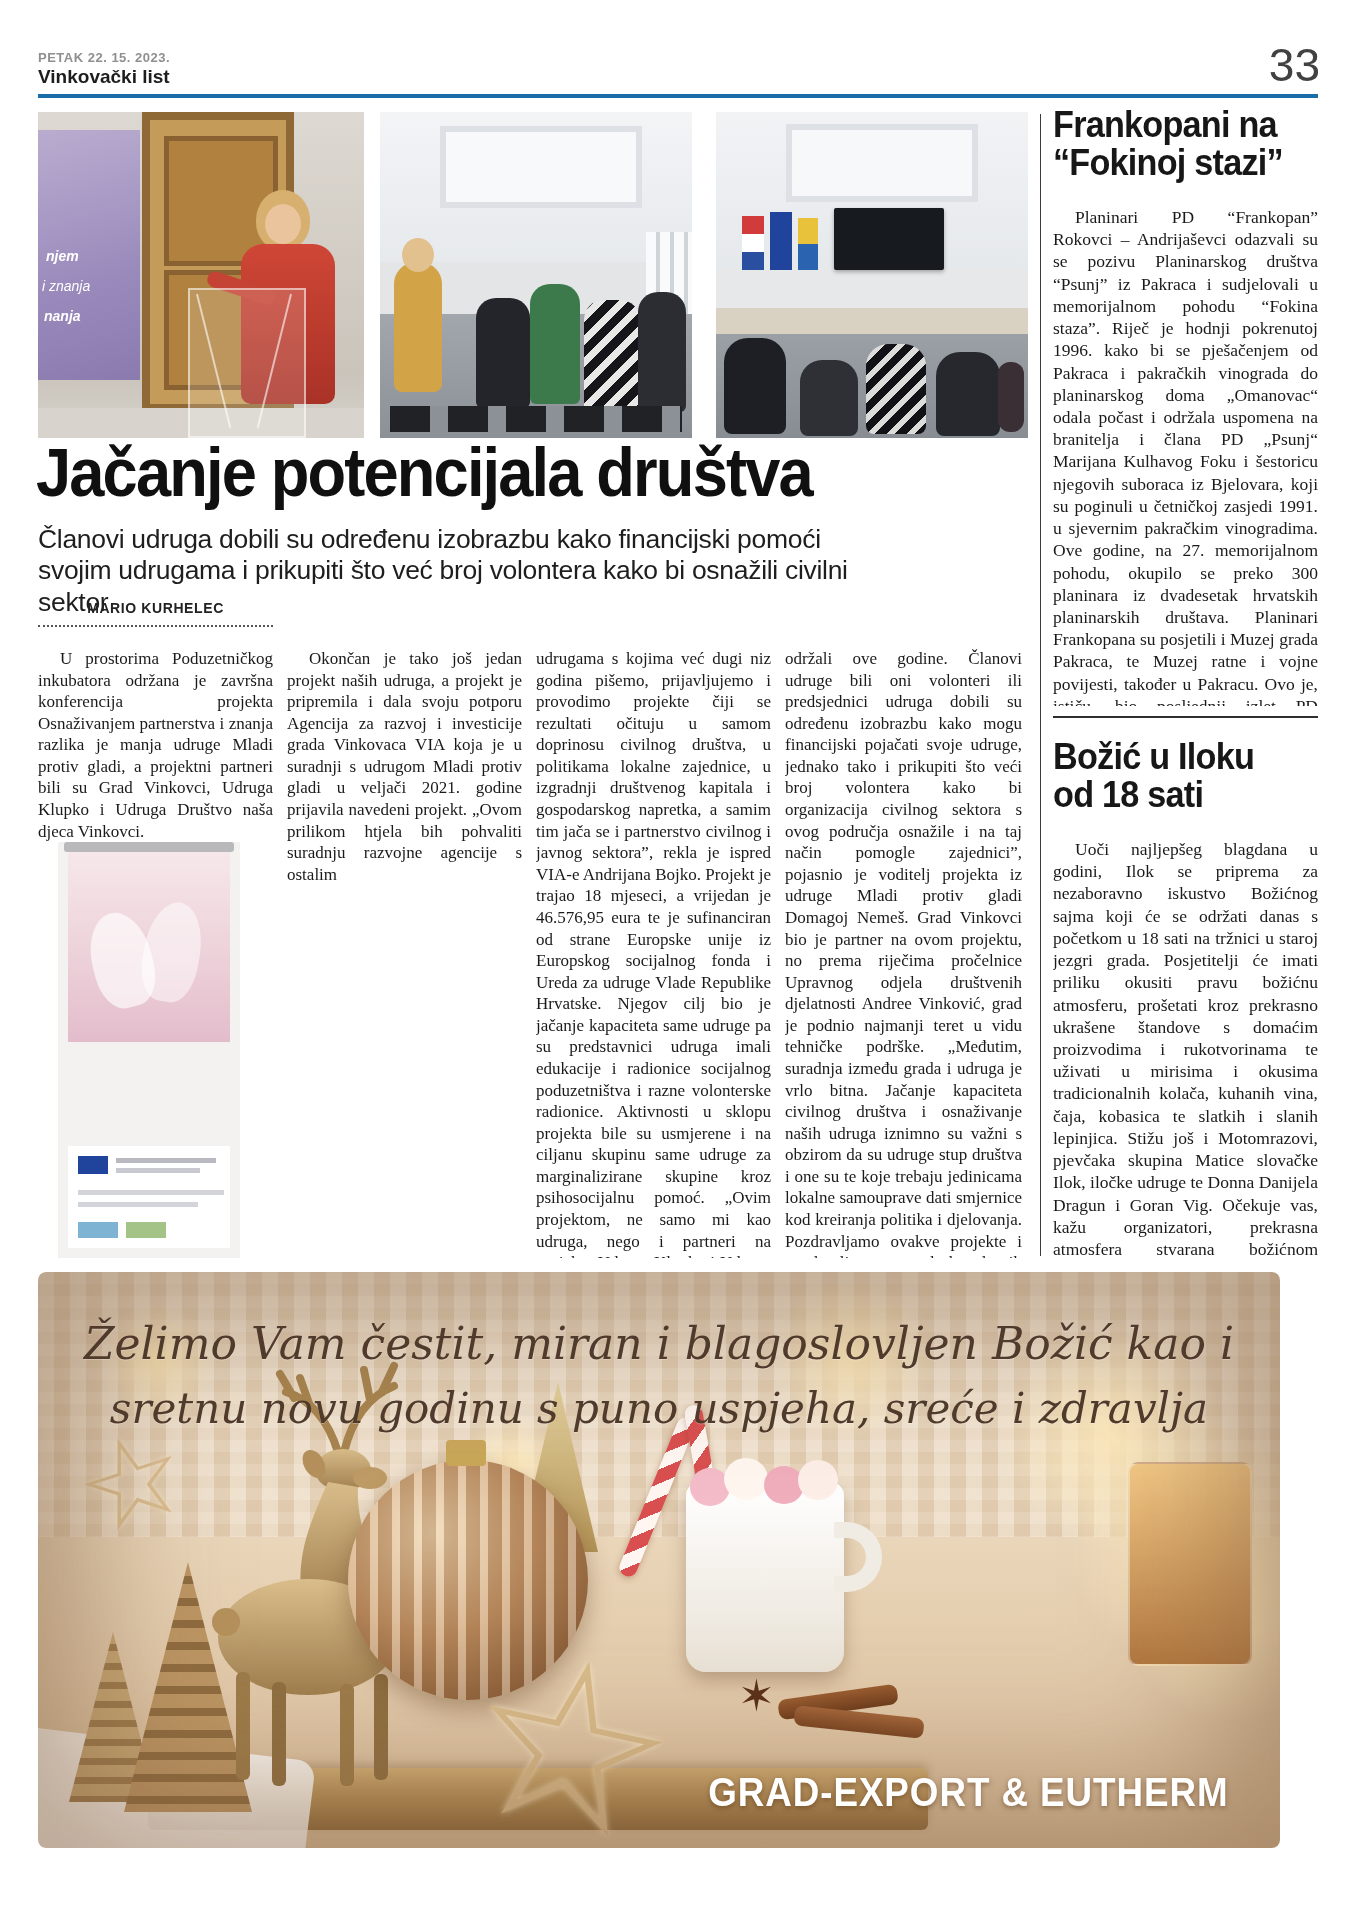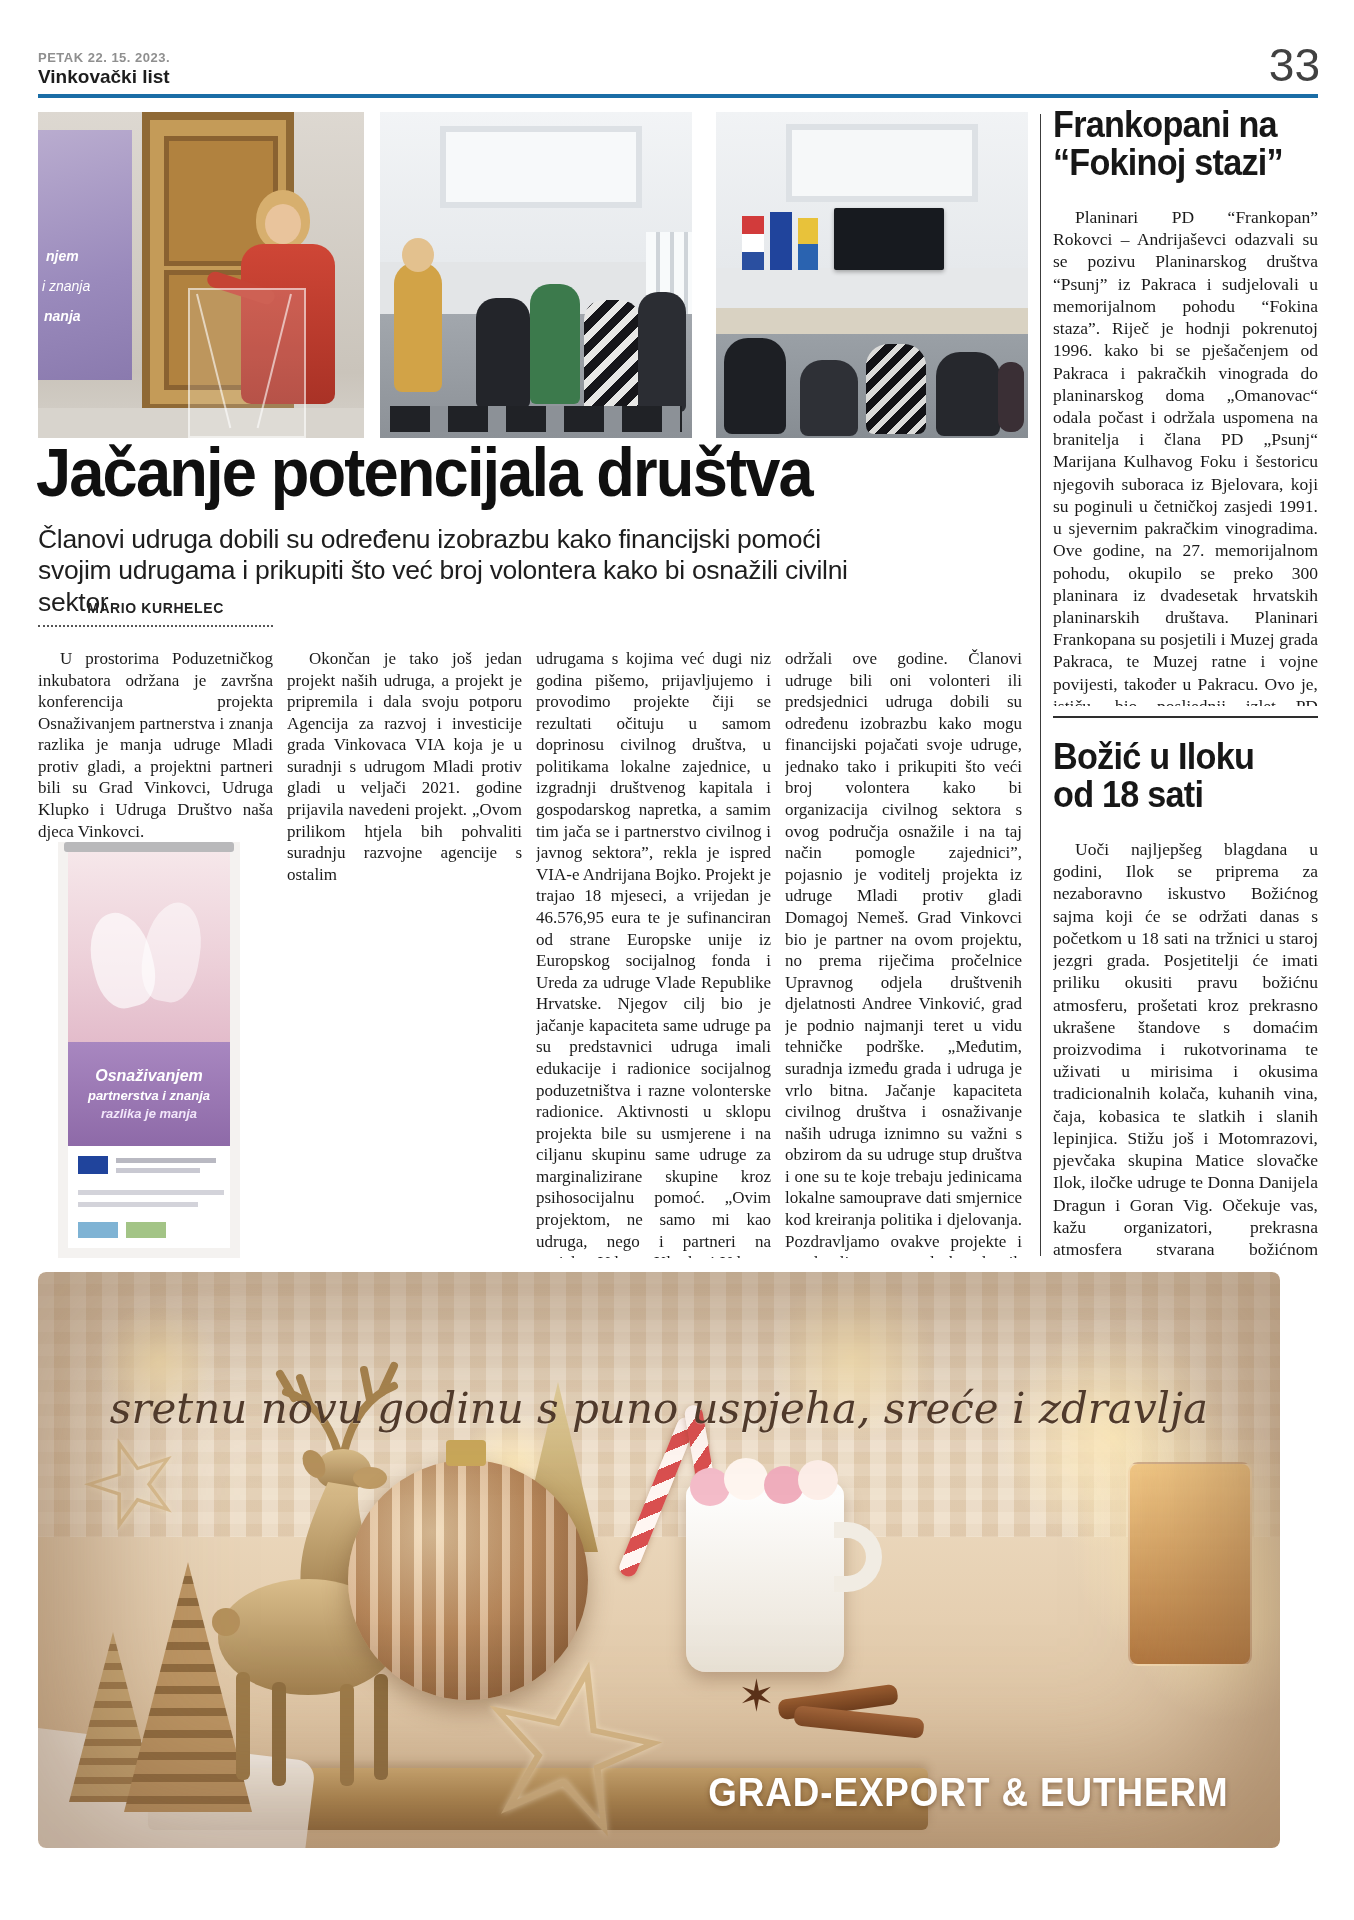--- a/index.html
+++ b/index.html
@@ -65,21 +65,21 @@
 
 <div id="page">
 
   <div class="abs hdr-date">PETAK 22. 15. 2023.</div>
   <div class="abs hdr-masthead">Vinkovački list</div>
   <div class="abs hdr-pageno">33</div>
   <div class="abs hdr-rule" style="background:#1a6da6;"></div>
 
   <div class="abs photo" style="left:38px;top:112px;width:326px;height:326px;">
     <div style="left:0;top:0;width:100%;height:100%;background:linear-gradient(180deg,#ddd8d1 0%,#cac4bb 80%,#d6d2cb 100%);"></div>
-    <div style="left:0;top:18px;width:94px;height:250px;background:linear-gradient(165deg,#b9accf 0%,#9a8abc 60%,#8a7aae 100%);">
+    <div style="left:0;top:18px;width:94px;height:250px;background:linear-gradient(165deg,#b9accf 0%,#9a8abc 60%,#8a7aae 100%);padding-left:8px;">
       <div style="left:8px;top:118px;font-size:14px;font-weight:700;font-style:italic;color:#fff;">njem</div>
       <div style="left:4px;top:148px;font-size:14px;font-weight:400;font-style:italic;color:#fff;">i znanja</div>
       <div style="left:6px;top:178px;font-size:14px;font-weight:700;font-style:italic;color:#fff;">nanja</div>
     </div>
     <div style="left:104px;top:0;width:152px;height:300px;background:#c49b58;border:8px solid #8f6935;box-sizing:border-box;">
       <div style="left:14px;top:16px;width:104px;height:120px;border:5px solid #8a6231;background:#b1823f;"></div>
       <div style="left:14px;top:150px;width:104px;height:110px;border:5px solid #8a6231;background:#b1823f;"></div>
     </div>
     <div style="left:0;bottom:0;width:100%;height:30px;background:#d8d4cd;"></div>
     <div style="left:218px;top:78px;width:54px;height:60px;border-radius:50% 50% 46% 46%;background:#d7af6e;"></div>
@@ -138,25 +138,20 @@
   </div>
   <div class="abs coltext" style="left:785px;top:648px;width:237px;height:610px;">
     <p style="text-indent:0;">održali ove godine. Članovi udruge bili oni volonteri ili predsjednici udruga dobili su određenu izobrazbu kako mogu financijski pojačati svoje udruge, jednako tako i prikupiti što veći broj volontera kako bi organizacija civilnog sektora s ovog područja osnažile i na taj način pomogle zajednici”, pojasnio je voditelj projekta iz udruge Mladi protiv gladi Domagoj Nemeš. Grad Vinkovci bio je partner na ovom projektu, no prema riječima pročelnice Upravnog odjela društvenih djelatnosti Andree Vinković, grad je podnio najmanji teret u vidu tehničke podrške. „Međutim, suradnja između grada i udruga je vrlo bitna. Jačanje kapaciteta civilnog društva i osnaživanje naših udruga iznimno su važni s obzirom da su udruge stup društva i one su te koje trebaju jedinicama lokalne samouprave dati smjernice kod kreiranja politika i djelovanja. Pozdravljamo ovakve projekte i pozdravljamo pronalaske drugih izvora financiranja i možemo im poželjeti još puno uspješnih projekata i, naravno, grad je kao partner uvijek na raspolaganju”, zaključila je Andrea Vinković.</p>
   </div>
 
   <div class="abs photo" style="left:58px;top:842px;width:182px;height:416px;background:#f4f2f0;">
     <div style="left:6px;top:0;width:170px;height:10px;background:#b9b9bb;border-radius:3px;"></div>
     <div style="left:10px;top:10px;width:162px;height:190px;background:linear-gradient(180deg,#f6e7ea 0%,#eccfd8 60%,#e3bccb 100%);"></div>
     <div style="left:34px;top:70px;width:60px;height:96px;border-radius:50% 50% 40% 40%;background:rgba(255,255,255,.65);transform:rotate(-14deg);"></div>
     <div style="left:86px;top:60px;width:56px;height:100px;border-radius:50% 50% 40% 40%;background:rgba(255,255,255,.5);transform:rotate(10deg);"></div>
-    <div style="left:10px;top:200px;width:162px;height:104px;background:linear-gradient(180deg,#a887c0 0%,#8e6aa8 100%);display:flex;flex-direction:column;justify-content:center;gap:3px;text-align:center;">
-      <div style="position:static;font-size:16px;font-weight:800;font-style:italic;color:#fff;">Osnaživanjem</div>
-      <div style="position:static;font-size:13px;font-weight:700;font-style:italic;color:#fff;">partnerstva i znanja</div>
-      <div style="position:static;font-size:13px;font-weight:700;font-style:italic;color:#f2e6fa;">razlika je manja</div>
-    </div>
     <div style="left:10px;top:304px;width:162px;height:102px;background:#ffffff;">
       <div style="left:10px;top:10px;width:30px;height:18px;background:#20449c;"></div>
       <div style="left:48px;top:12px;width:100px;height:5px;background:#b9b9c2;"></div>
       <div style="left:48px;top:22px;width:84px;height:5px;background:#c9c9d2;"></div>
       <div style="left:10px;top:44px;width:146px;height:5px;background:#d3d3da;"></div>
       <div style="left:10px;top:56px;width:120px;height:5px;background:#d3d3da;"></div>
       <div style="left:10px;top:76px;width:40px;height:16px;background:#7fb3d4;"></div>
       <div style="left:58px;top:76px;width:40px;height:16px;background:#a3c486;"></div>
     </div>
   </div>
@@ -248,17 +243,18 @@
     <div class="bokeh" style="left:1030px;top:140px;width:260px;height:260px;"></div>
     <div style="left:1090px;top:190px;width:120px;height:200px;border-radius:10px;background:linear-gradient(180deg,rgba(245,200,130,.9),rgba(170,105,45,.85));border:2px solid rgba(255,255,255,.4);"></div>
 
     <div class="star-glyph" style="left:430px;top:360px;font-size:230px;transform:rotate(12deg);color:#d8ba8a;">☆</div>
     <div style="left:740px;top:420px;width:120px;height:20px;border-radius:8px;background:linear-gradient(180deg,#9a5c30,#6e3d1c);transform:rotate(-8deg);"></div>
     <div style="left:756px;top:440px;width:130px;height:20px;border-radius:8px;background:linear-gradient(180deg,#a3653a,#7a4522);transform:rotate(6deg);"></div>
     <div class="star-glyph" style="left:700px;top:402px;font-size:44px;color:#5a3018;text-shadow:none;">✶</div>
 
     <div class="ad-vignette"></div>
 
+    <div class="ad-line" style="top:46px;font-size:44px;">Želimo Vam čestit, miran i blagoslovljen Božić kao i</div>
     <div class="ad-line" style="top:112px;font-size:42px;">sretnu novu godinu s puno uspjeha, sreće i zdravlja</div>
     <div class="ad-brands" style="right:52px;top:498px;">GRAD-EXPORT &amp; EUTHERM</div>
   </div>
 
 </div>
 
 </body></html>

